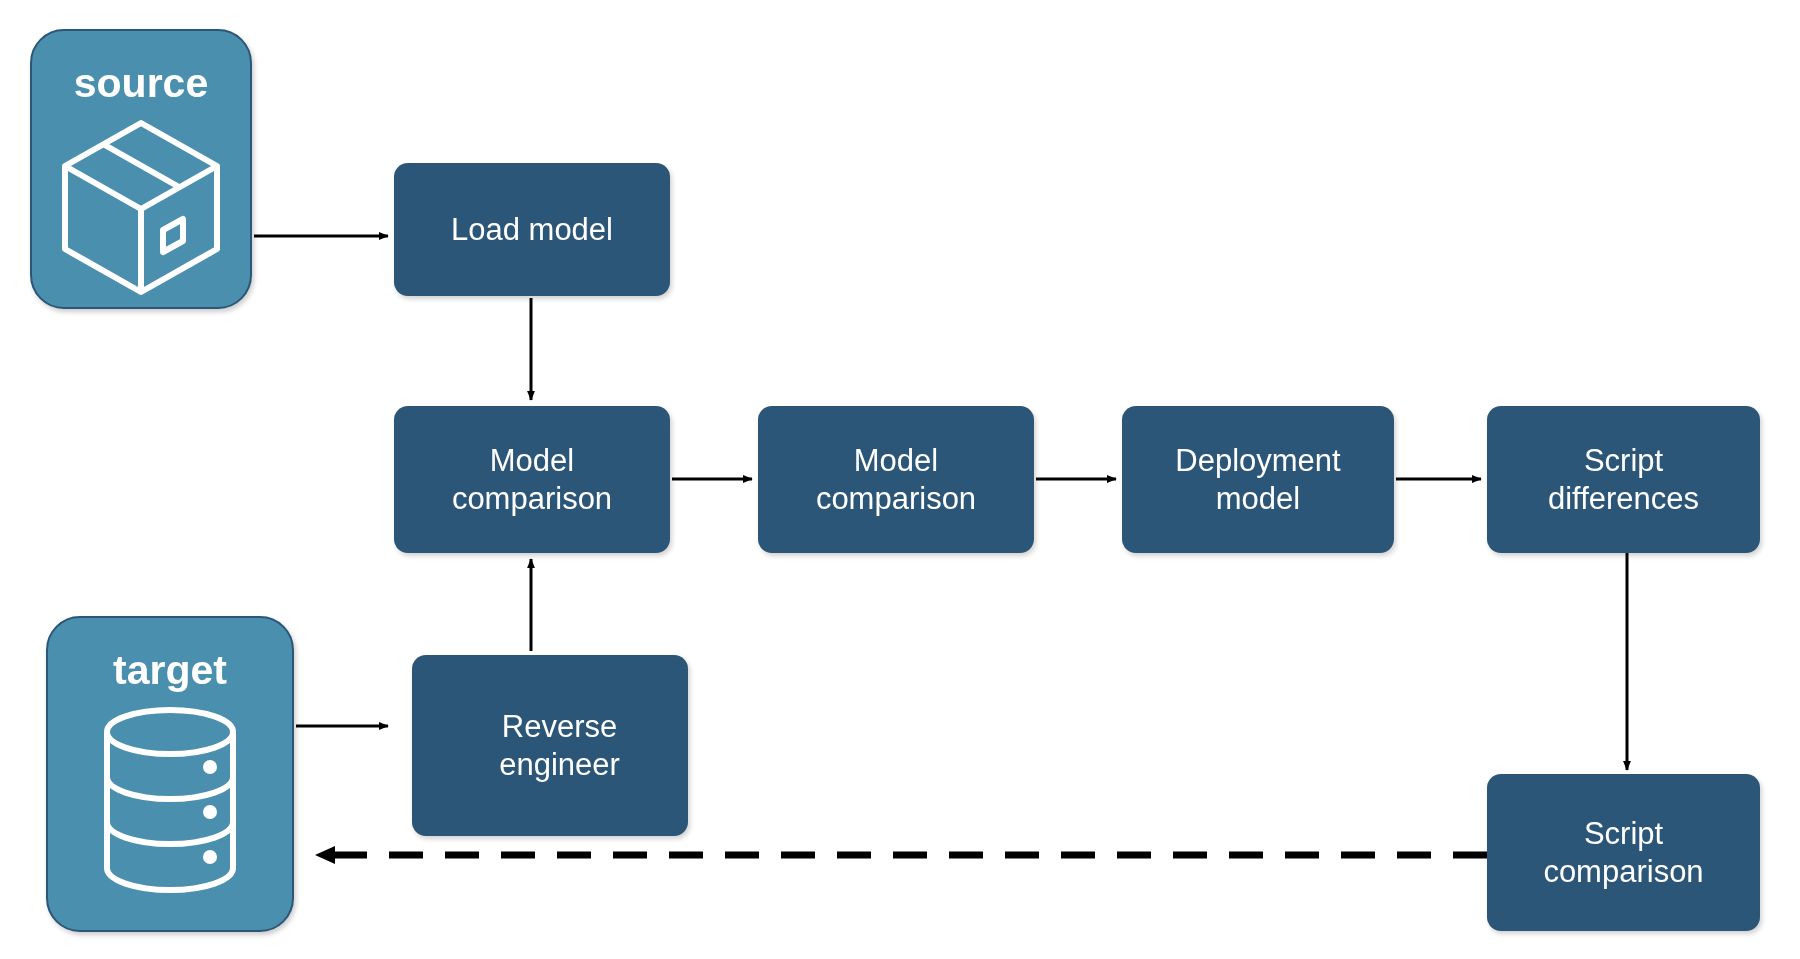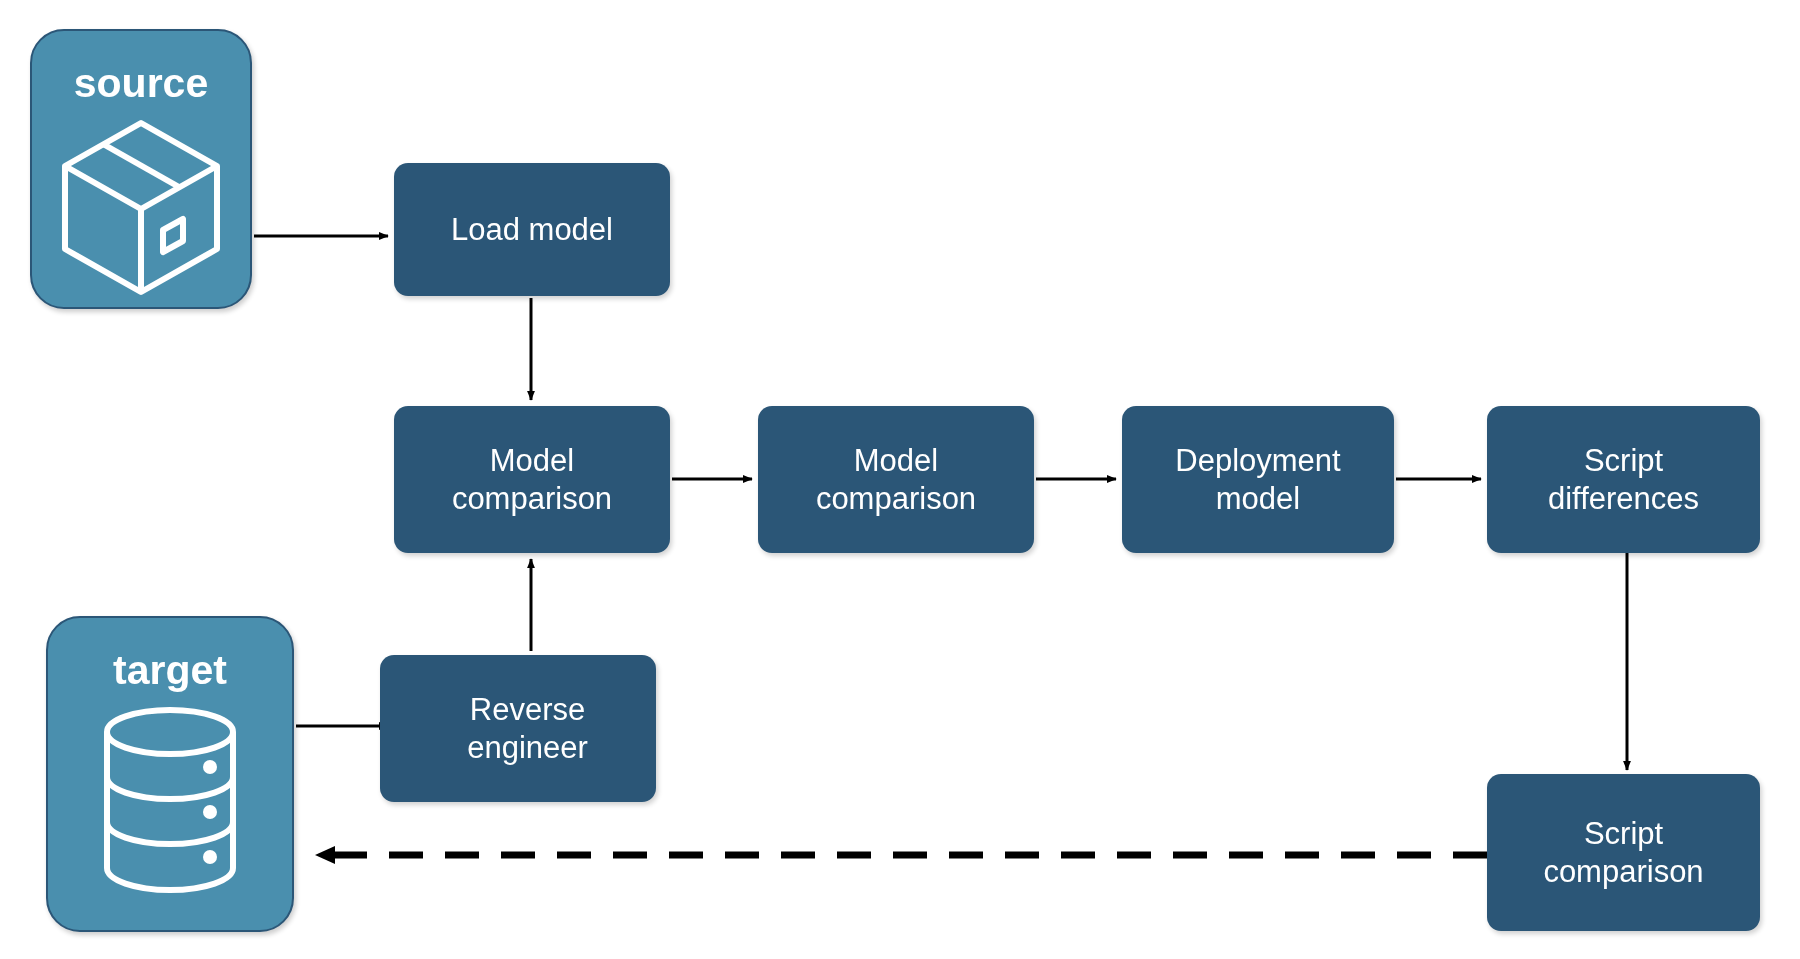--- a/index.html
+++ b/index.html
@@ -161,21 +161,21 @@
     </div>
   </div>
 
   <div class="process-node" style="left:1487px; top:406px; width:273px; height:147px;">
     <div>
       <span>Script</span>
       <span>differences</span>
     </div>
   </div>
 
-  <div class="process-node" style="left:380px; top:655px; width:276px; height:147px;padding-left:29px;">
+  <div class="process-node" style="left:412px; top:655px; width:276px; height:181px;padding-left:29px;">
     <div>
       <span>Reverse</span>
       <span>engineer</span>
     </div>
   </div>
 
   <div class="process-node" style="left:1487px; top:774px; width:273px; height:157px;">
     <div>
       <span>Script</span>
       <span>comparison</span>

